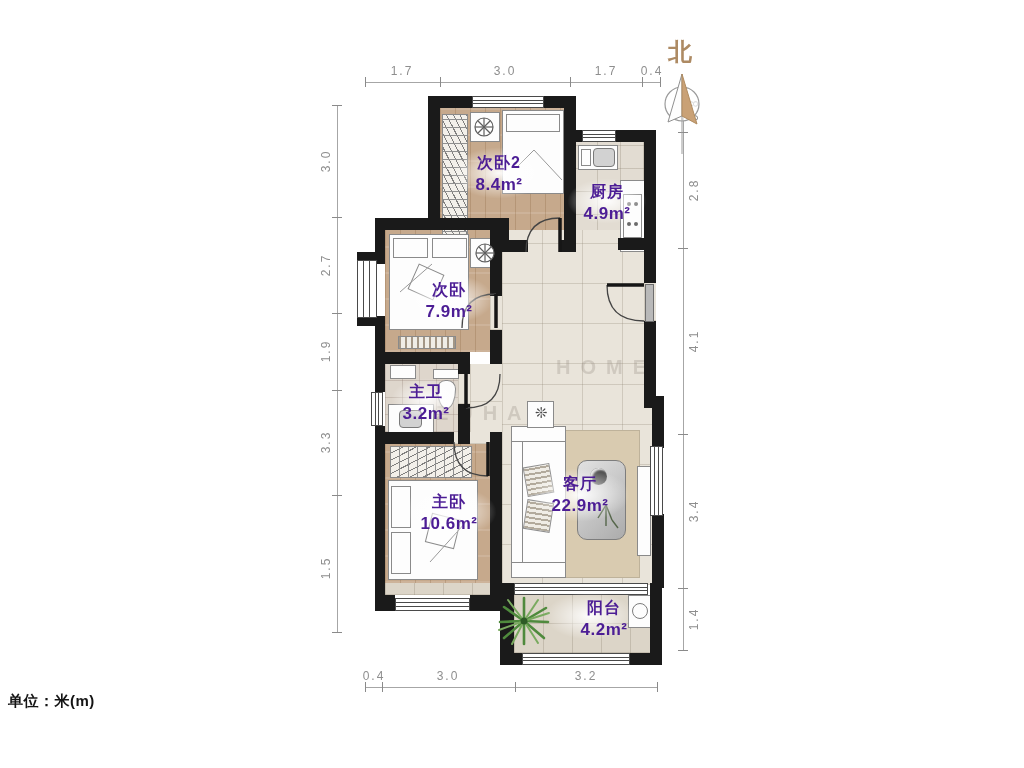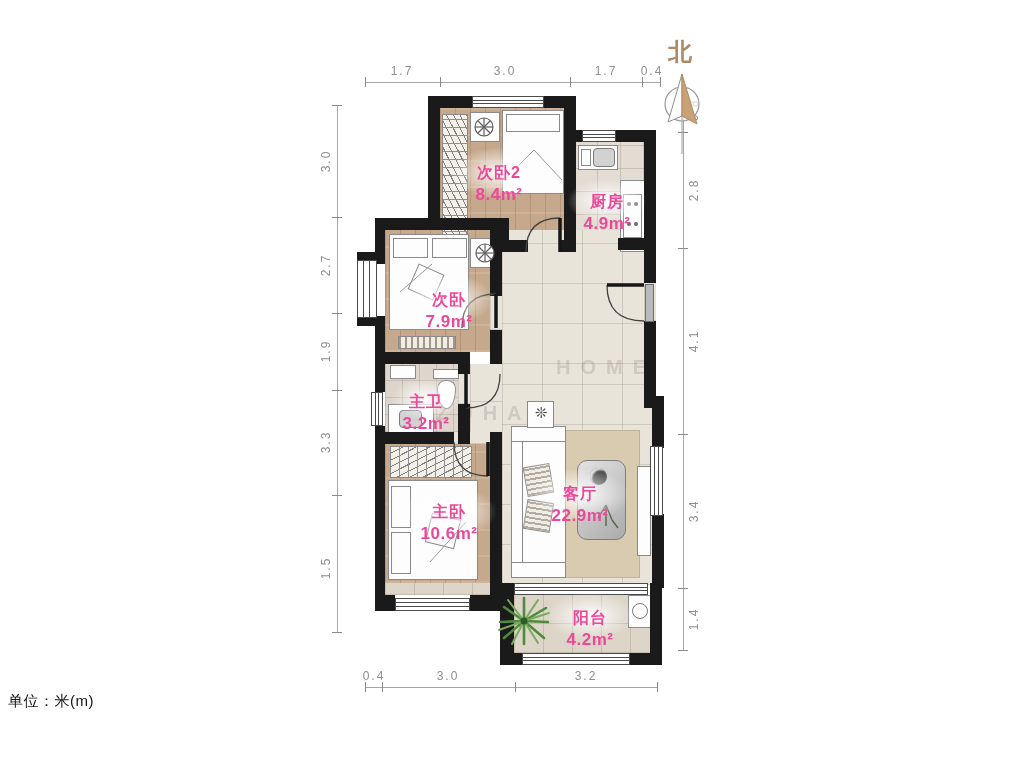--- a/index.html
+++ b/index.html
@@ -33,30 +33,30 @@
   .hatch-v{background-color:#f3f0ea;
     background-image:repeating-linear-gradient(0deg,transparent 0 7px,#8f8f8f 7px 8px),
                      repeating-linear-gradient(63deg,transparent 0 5px,rgba(90,90,90,.75) 5px 6px);}
   .hatch-h{background-color:#f3f0ea;
     background-image:repeating-linear-gradient(90deg,transparent 0 8px,#8f8f8f 8px 9px),
                      repeating-linear-gradient(153deg,transparent 0 5px,rgba(90,90,90,.75) 5px 6px);}
   .stripes{background:repeating-linear-gradient(90deg,#a39685 0 2px,#f0ede6 2px 6px);}
   .cushion{background:repeating-linear-gradient(0deg,#b2aa9c 0 2px,#efece5 2px 5px);border:1px solid #8f8f8f;}
   .glow{background:radial-gradient(ellipse,rgba(255,255,255,.95) 0%,rgba(255,255,255,0) 70%);
         border-radius:50%;z-index:27;}
-  .room-label{transform:translateX(-50%);text-align:center;color:#ec4899;z-index:30;white-space:nowrap;margin-top:10px;}
+  .room-label{transform:translateX(-50%);text-align:center;color:#4c1d95;z-index:30;white-space:nowrap;}
   .rname{font-size:16px;font-weight:700;letter-spacing:1px;}
   .rarea{font-size:17px;font-weight:700;margin-top:1px;letter-spacing:.5px;}
   .dim-line{background:#a6a6a6;z-index:5;}
   .tick{background:#8a8a8a;z-index:5;}
   .dim{color:#8e8e8e;font-size:12px;letter-spacing:2px;white-space:nowrap;z-index:6;}
   .dim.horz{transform:translateX(-50%);}
   .dim.vert{transform:translate(-50%,-50%) rotate(-90deg);}
   .wm{color:rgba(150,140,128,.30);font-size:20px;font-weight:700;letter-spacing:10px;z-index:3;white-space:nowrap;}
-  .note{color:#141414;font-size:15px;font-weight:400;letter-spacing:.5px;white-space:nowrap;}
+  .note{color:#141414;font-size:15px;font-weight:700;letter-spacing:.5px;white-space:nowrap;}
   .north-char{color:#ad8a63;font-size:24px;font-weight:700;z-index:6;}
   svg.overlay{position:absolute;left:0;top:0;z-index:26;pointer-events:none;}
   .bowl{border:1px solid #7a7a7a;background:#d2d2d2;border-radius:4px;z-index:11;}
   .dot{width:4px;height:4px;border-radius:50%;background:#6b6b6b;z-index:12;}
   .glyph{z-index:12;color:#4a4a4a;text-align:center;}
 </style>
 </head>
 <body>
 
 <div id="canvas">
@@ -270,21 +270,21 @@
     <div class="rarea">3.2m²</div>
   </div>
   <div class="abs room-label" style="left:449px;top:492px;">
     <div class="rname">主卧</div>
     <div class="rarea">10.6m²</div>
   </div>
   <div class="abs room-label" style="left:580px;top:474px;">
     <div class="rname">客厅</div>
     <div class="rarea">22.9m²</div>
   </div>
-  <div class="abs room-label" style="left:590px;top:598px;">
+  <div class="abs room-label" style="left:604px;top:598px;">
     <div class="rname">阳台</div>
     <div class="rarea">4.2m²</div>
   </div>
 
   <i class="abs dim-line" style="left:365px;top:82px;width:295px;height:1px;"></i>
   <i class="abs tick" style="left:365px;top:77px;width:1px;height:10px;"></i>
   <i class="abs tick" style="left:440px;top:77px;width:1px;height:10px;"></i>
   <i class="abs tick" style="left:570px;top:77px;width:1px;height:10px;"></i>
   <i class="abs tick" style="left:642px;top:77px;width:1px;height:10px;"></i>
   <i class="abs tick" style="left:660px;top:77px;width:1px;height:10px;"></i>

